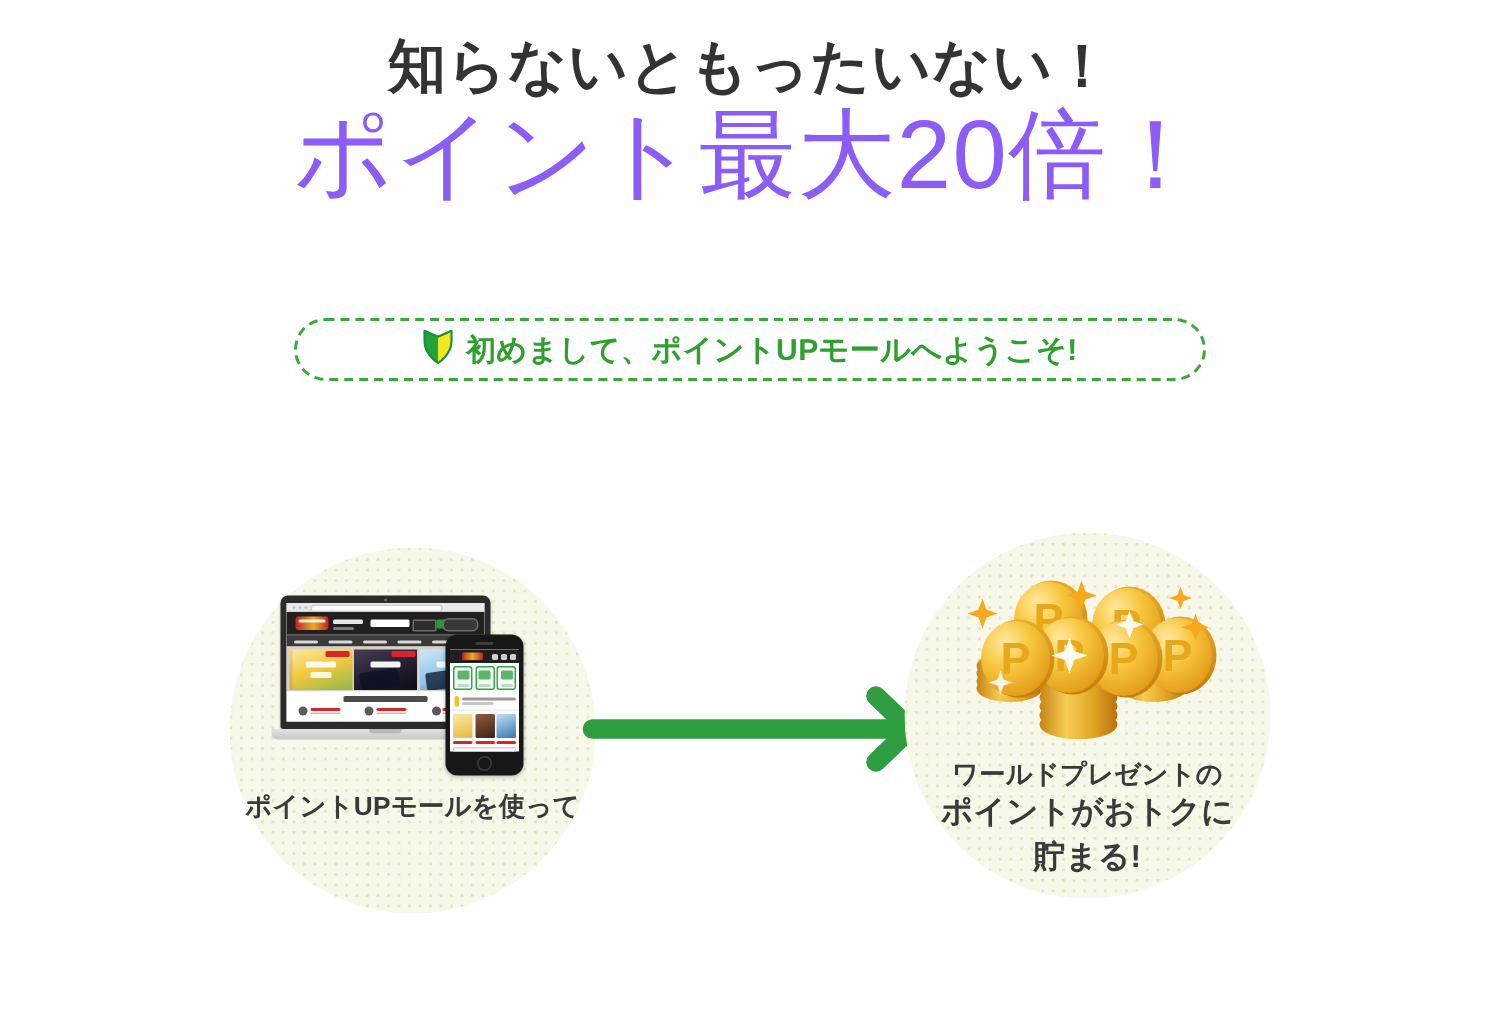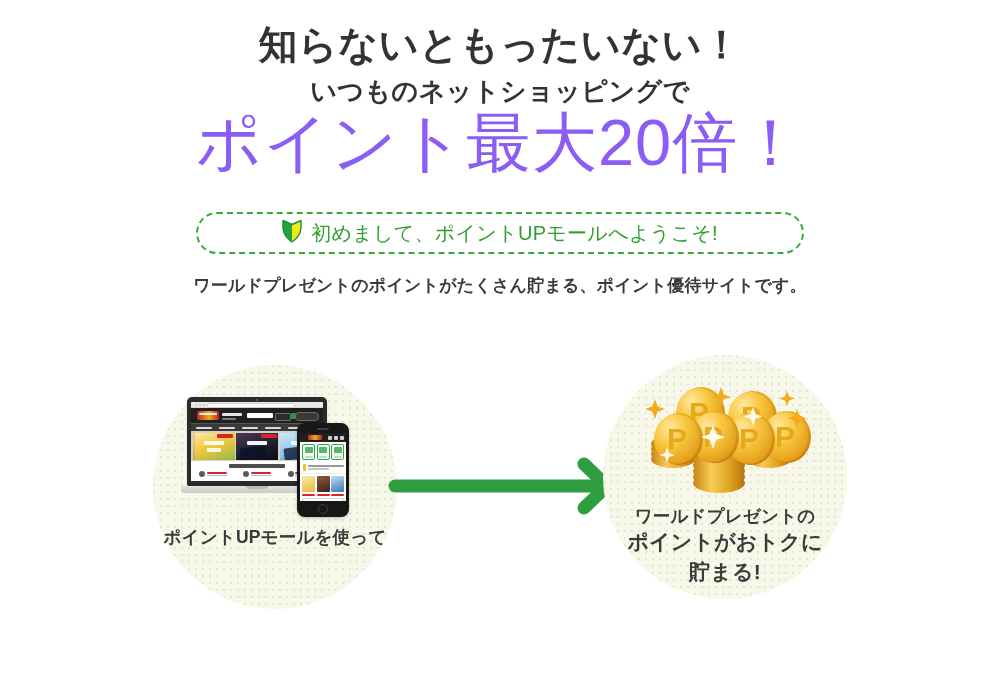--- a/index.html
+++ b/index.html
@@ -26,21 +26,21 @@
   }
 
   
   .pill{
     position:absolute;left:196px;top:212px;width:608px;height:42px;
     border:2px dashed #3aa83a;border-radius:24px;
     display:flex;align-items:center;justify-content:center;gap:9px;
     box-sizing:border-box;background:#ffffff;
   }
   .pill-text{
-    font-size:20px;font-weight:400;color:#2fa02f;letter-spacing:0.3px;
+    font-size:20px;font-weight:700;color:#2fa02f;letter-spacing:0.3px;
     white-space:nowrap;
   }
   .badge-icon{display:block;}
 
   
   .desc{
     position:absolute;left:0;top:274px;width:1000px;text-align:center;
     font-size:17px;font-weight:700;color:#3a3a3a;letter-spacing:0.2px;
   }
 
@@ -163,36 +163,34 @@
   
   .coins{position:absolute;left:34px;top:30px;width:176px;height:108px;}
 </style>
 </head>
 <body>
 
 <div class="page">
 
   <div class="headline">
     <div class="h-line1">知らないともったいない！</div>
-    <div class="h-line2">いつものネットショッピングで</div>
     <div class="h-line3">ポイント最大20倍！</div>
   </div>
 
   <div class="pill">
     <span class="badge-icon">
       <svg width="20" height="24" viewBox="0 0 20 24" aria-hidden="true">
         <path d="M10 23 C10 23 1 17.5 1 8.5 L1 1.5 L10 5.5 Z" fill="#22a33c"></path>
         <path d="M10 23 C10 23 19 17.5 19 8.5 L19 1.5 L10 5.5 Z" fill="#f2e81e"></path>
         <path d="M10 23 C10 23 1 17.5 1 8.5 L1 1.5 L10 5.5 L19 1.5 L19 8.5 C19 17.5 10 23 10 23 Z" fill="none" stroke="#17903a" stroke-width="1.4" stroke-linejoin="round"></path>
       </svg>
     </span>
     <span class="pill-text">初めまして、ポイントUPモールへようこそ!</span>
   </div>
 
-  <div class="desc">ワールドプレゼントのポイントがたくさん貯まる、ポイント優待サイトです。</div>
 
   <div class="circle circle-left">
 
     <div class="devices">
 
       <div class="laptop">
         <div class="lap-body">
           <div class="lap-cam"></div>
           <div class="lap-screen">
 

